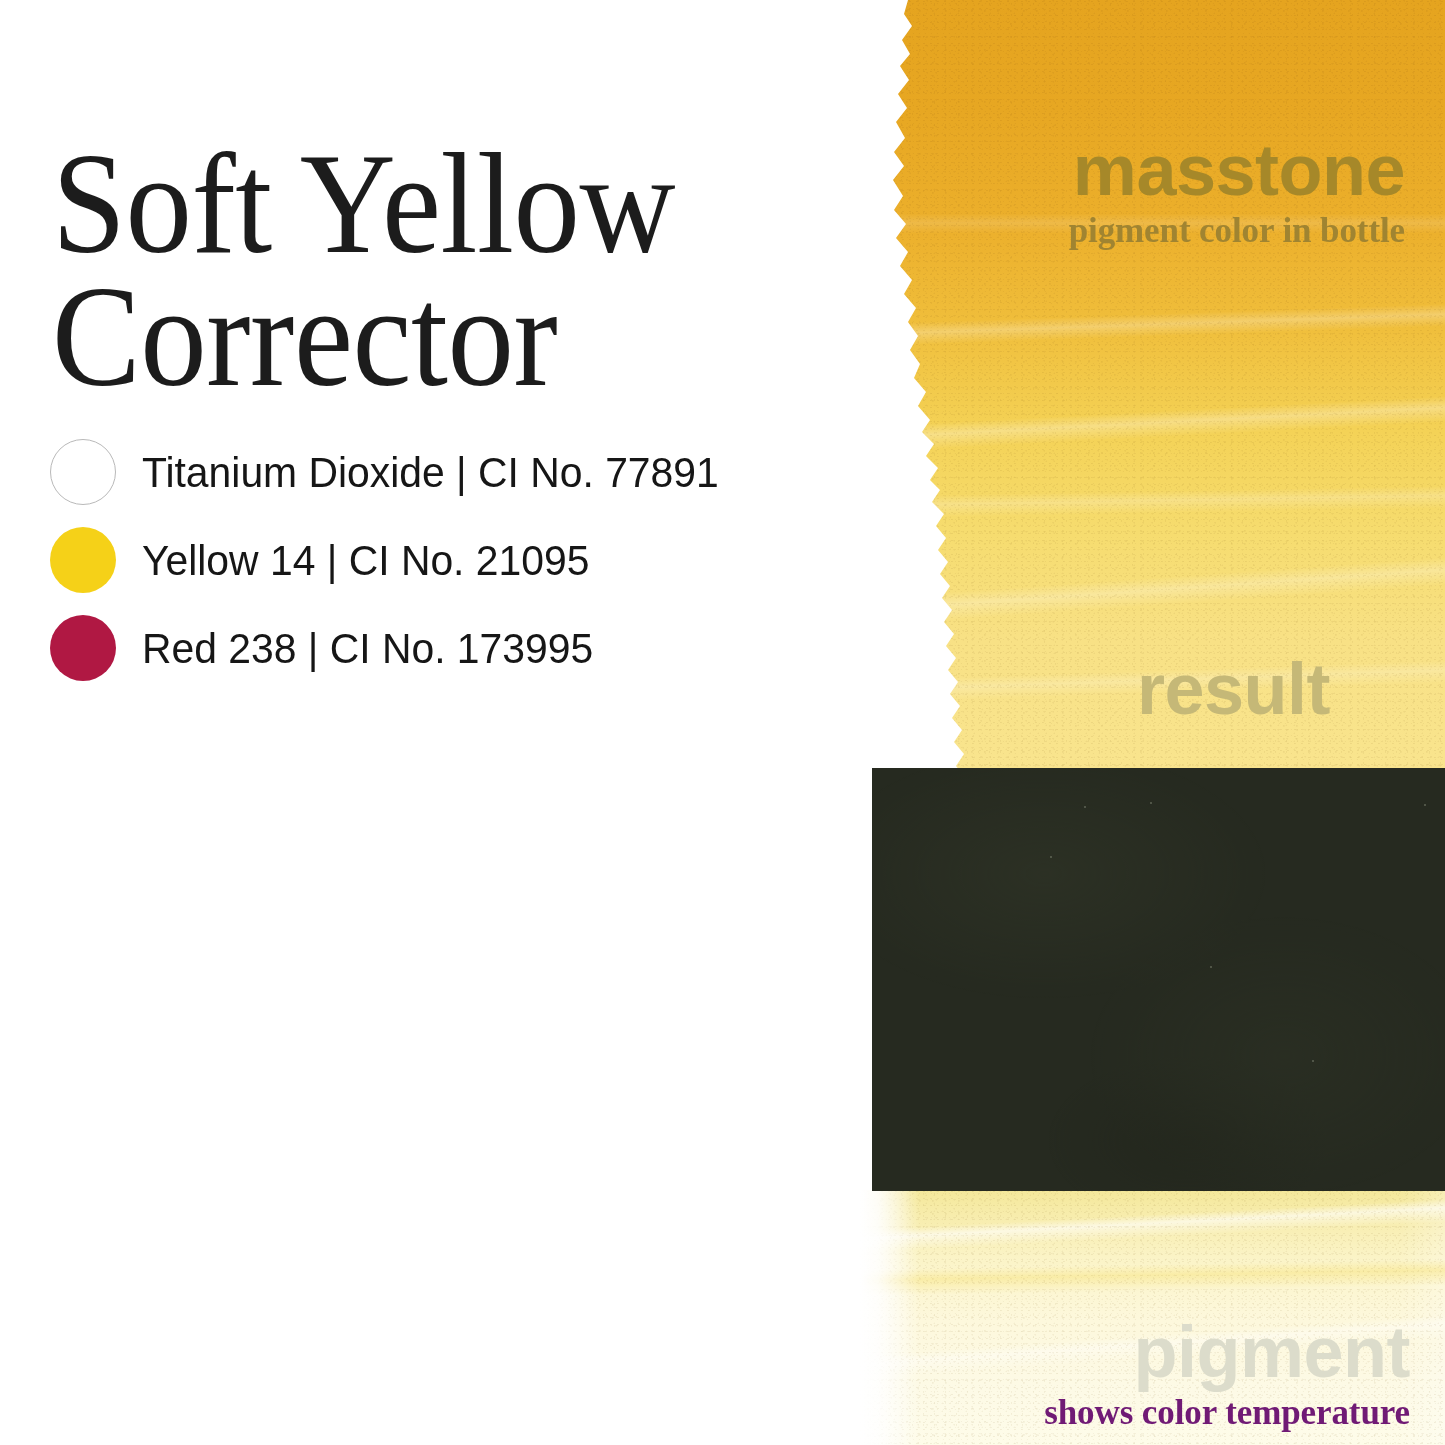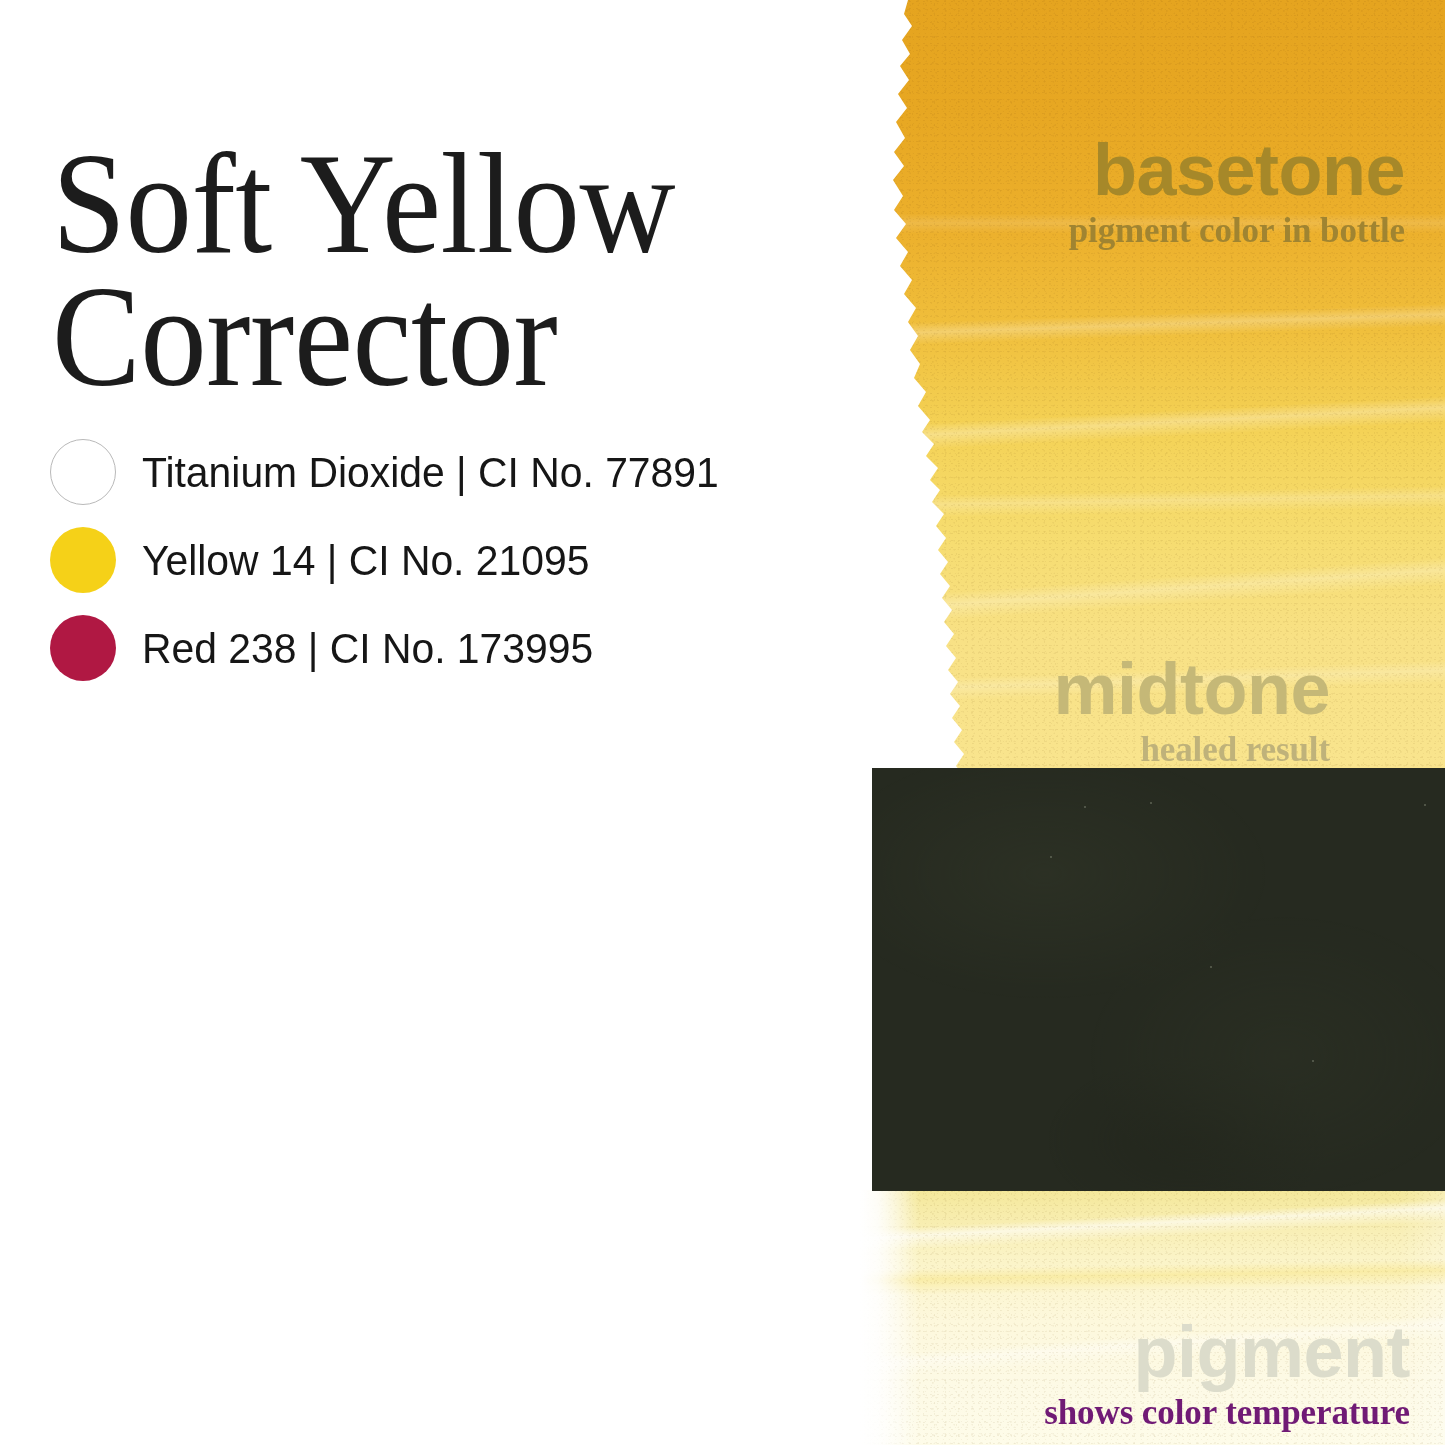--- a/index.html
+++ b/index.html
@@ -294,27 +294,26 @@
       <span class="speck" style="left:278px;top:34px;"></span>
       <span class="speck" style="left:552px;top:36px;"></span>
       <span class="speck" style="left:178px;top:88px;"></span>
       <span class="speck" style="left:440px;top:292px;"></span>
       <span class="speck" style="left:338px;top:198px;"></span>
     </div>
 
   </div>
 
   <div class="tone-label" id="label-masstone">
-    <span class="tone-name">basetone</span>
+    <span class="tone-name">masstone</span>
     <span class="tone-sub">pigment color in bottle</span>
   </div>
 
   <div class="tone-label" id="label-midtone">
-    <span class="tone-name">midtone</span>
-    <span class="tone-sub">healed result</span>
+    <span class="tone-name">result</span>
   </div>
 
   <div class="tone-label" id="label-basetone">
     <span class="tone-name">pigment</span>
     <span class="tone-sub">shows color temperature</span>
   </div>
 
   <div class="left-panel">
 
     <h1 class="product-title">Soft Yellow

